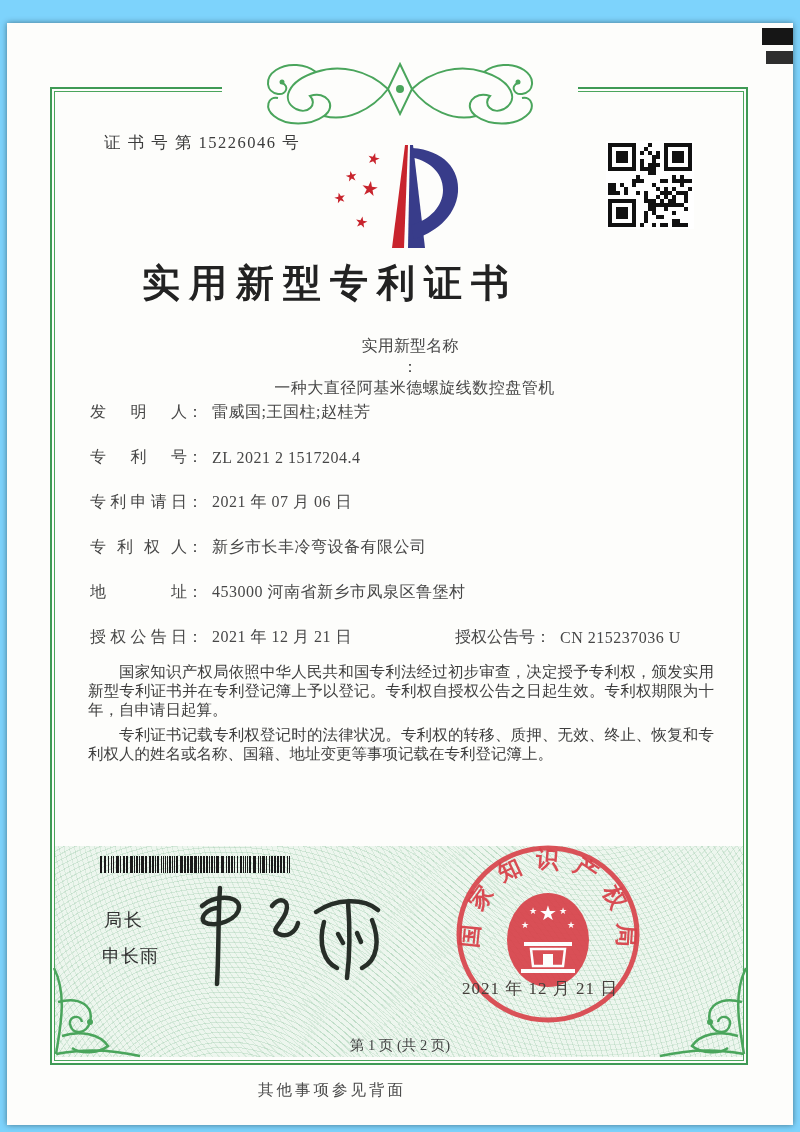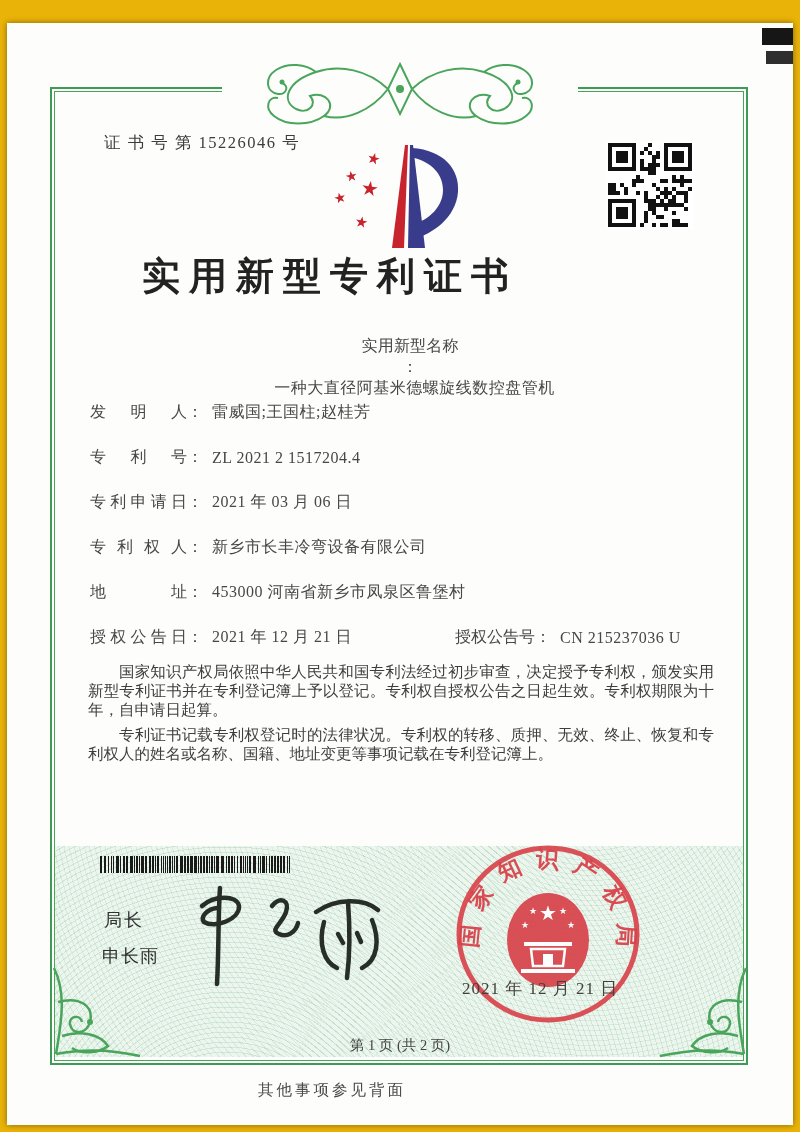--- a/index.html
+++ b/index.html
@@ -1,36 +1,36 @@
 <!DOCTYPE html>
 <html><head>
 <meta charset="utf-8">
 <style>
   html,body{margin:0;padding:0;background:#c9c9c9;font-family:"Liberation Serif",serif;}
-  #stage{position:relative;width:800px;height:1132px;margin:0 auto;background:#eab308;overflow:hidden;}
+  #stage{position:relative;width:800px;height:1132px;margin:0 auto;background:#7dd3fc;overflow:hidden;}
   #sheet{position:absolute;left:7px;top:23px;width:786px;height:1102px;background:#fdfdfb;
          box-shadow:0 0 6px rgba(0,0,0,.45);}
   .scan-mark{position:absolute;background:#161616;}
   #mark1{left:762px;top:28px;width:31px;height:17px;}
   #mark2{left:766px;top:51px;width:27px;height:13px;background:#2e2e2e;}
 
   
   #frame{position:absolute;left:50px;top:87px;width:694px;height:974px;border:2px solid #3f9a55;}
   #frame-inner{position:absolute;left:2px;top:2px;right:2px;bottom:2px;border:1px solid #4aa55c;}
 
   
   #panel{position:absolute;left:55px;top:846px;width:688px;height:211px;
      background-color:#edf6ee;
      background-image:
        repeating-radial-gradient(circle at 25% 150%, rgba(96,170,120,.20) 0 1px, transparent 1px 5px),
        repeating-radial-gradient(circle at 78% -55%, rgba(96,170,120,.15) 0 1px, transparent 1px 5px);}
 
   .abs{position:absolute;}
   #cert-no{left:104px;top:132px;font-size:16.5px;letter-spacing:1.5px;color:#3c3c3c;}
-  #title{left:0;top:251px;width:660px;text-align:center;font-size:38px;font-weight:bold;
+  #title{left:0;top:258px;width:660px;text-align:center;font-size:38px;font-weight:bold;
          letter-spacing:9px;color:#222;}
   #fields{left:90px;top:336px;width:640px;color:#474747;font-size:16px;}
   .field-row{height:45px;display:flex;align-items:center;position:relative;}
   .field-row.first{margin-bottom:9px;flex-direction:column;}
   .flabel{display:inline-block;width:97px;text-align:justify;text-align-last:justify;}
   .fvalue{margin-left:9px;letter-spacing:.5px;}
   .pair2{position:absolute;left:365px;display:flex;align-items:center;}
 
   #paras{left:88px;top:662px;width:626px;color:#3e3e3e;font-size:15.5px;line-height:19px;
          text-align:justify;}
@@ -247,21 +247,21 @@
       <span class="fvalue">雷威国;王国柱;赵桂芳</span>
     </div>
     <div class="field-row">
       <span class="flabel">专利号</span>
         <span>：</span>
       <span class="fvalue">ZL 2021 2 1517204.4</span>
     </div>
     <div class="field-row">
       <span class="flabel">专利申请日</span>
         <span>：</span>
-      <span class="fvalue">2021 年 03 月 06 日</span>
+      <span class="fvalue">2021 年 07 月 06 日</span>
     </div>
     <div class="field-row">
       <span class="flabel">专利权人</span>
         <span>：</span>
       <span class="fvalue">新乡市长丰冷弯设备有限公司</span>
     </div>
     <div class="field-row">
       <span class="flabel">地址</span>
         <span>：</span>
       <span class="fvalue">453000 河南省新乡市凤泉区鲁堡村</span>

